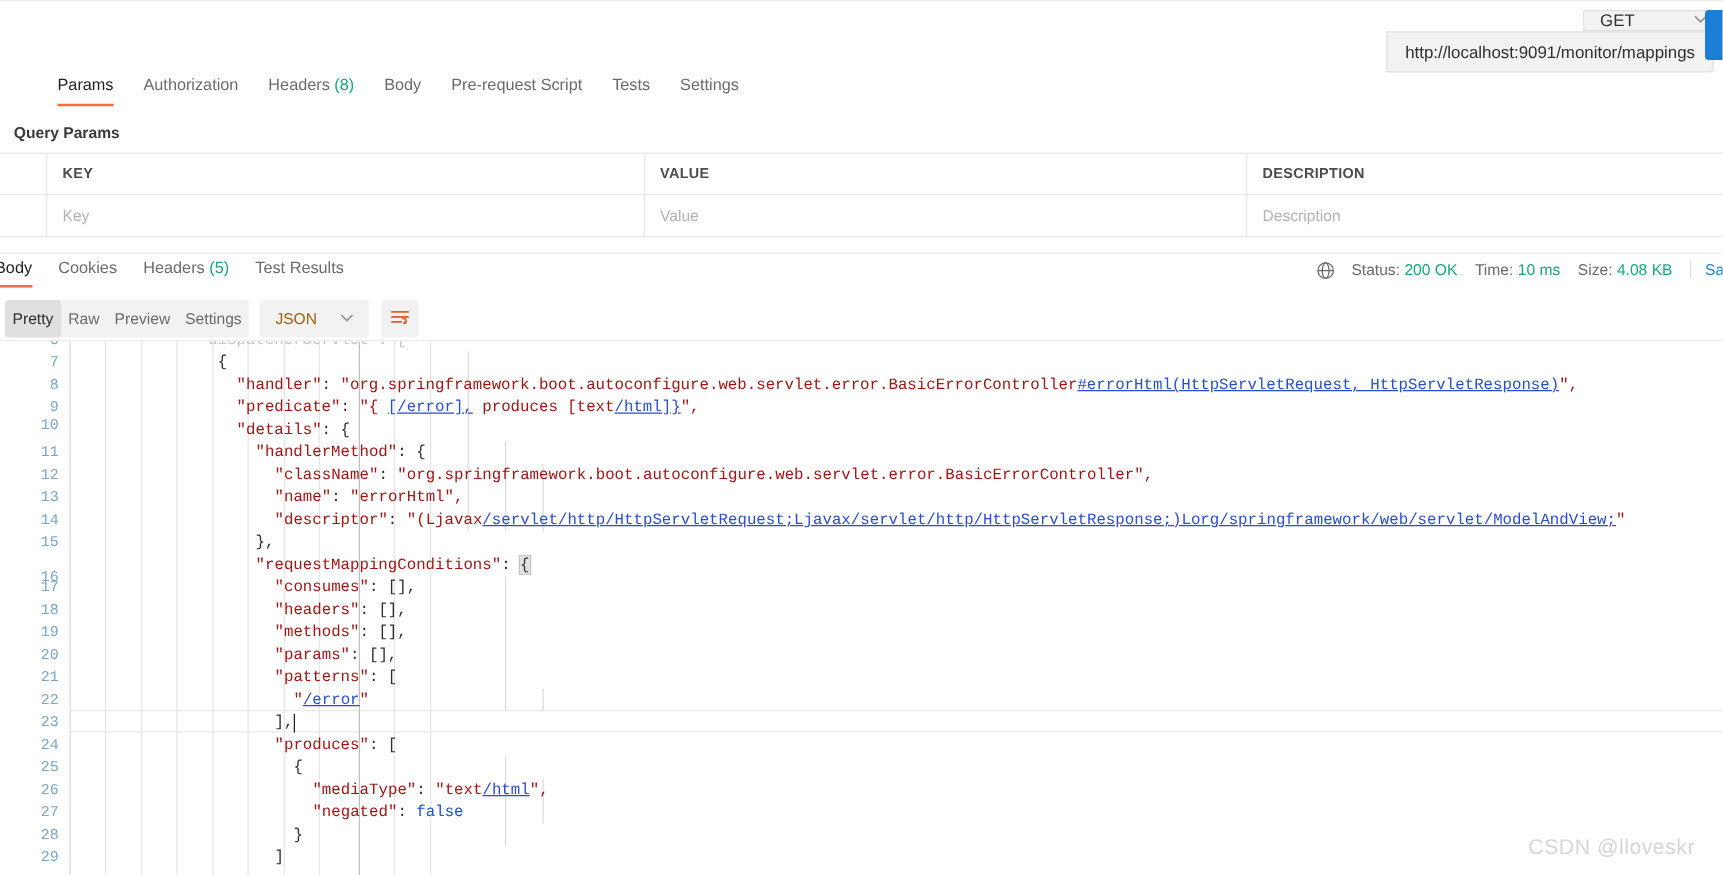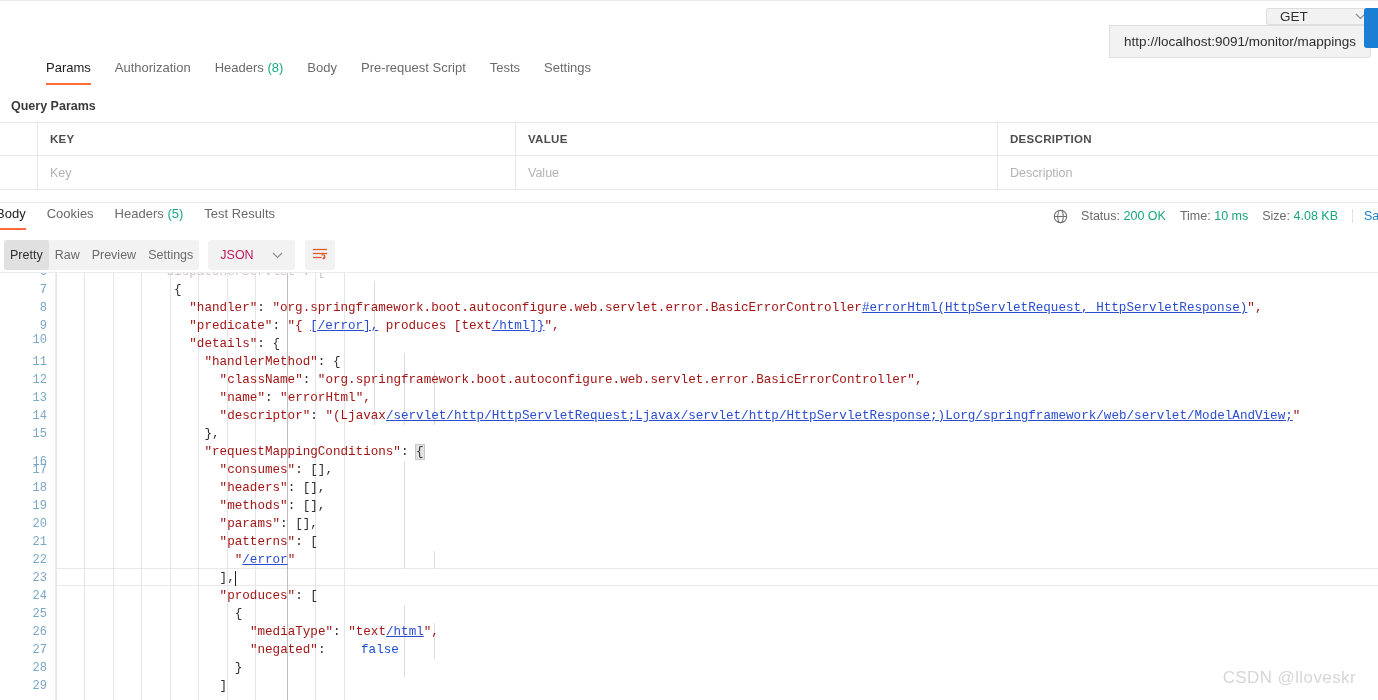--- a/index.html
+++ b/index.html
@@ -152,21 +152,21 @@
   }
   .fmt-btn {
     display: flex; align-items: center; padding: 0 6px;
     color: #6b6b6b; cursor: pointer; border-radius: 3px;
   }
   .fmt-btn.active { background: #e0e0e0; color: #2e2e2e; }
   #json-select {
     display: flex; align-items: center; gap: 18px;
     background: #f2f2f2; border-radius: 3px;
     height: 30px; padding: 0 12px;
-    margin-left: 9px; color: #be185d; cursor: pointer;
+    margin-left: 9px; color: #a16207; cursor: pointer;
   }
   #json-chevron { color: #8d8d8d; font-size: 10px; }
   #wrap-btn {
     display: flex; align-items: center; justify-content: center;
     width: 30px; height: 30px;
     background: #f2f2f2; border-radius: 3px;
     margin-left: 10px; cursor: pointer;
   }
 
   
@@ -210,21 +210,21 @@
     position: absolute; left: 0;
     height: 18px; line-height: 18px;
     font-family: "Liberation Mono", monospace;
     font-size: 12.6px;
     white-space: pre;
     color: #333;
   }
   .k   { color: #a31515; }   
   .s   { color: #a31515; }   
   .lnk { color: #2a4dd0; text-decoration: underline; }
-  .bool{ color: #1a4fd0; margin-left: 28px; }
+  .bool{ color: #1a4fd0; }
   .p   { color: #2e2e2e; }   
   .dim { color: #cfc3c3; }
   .brkhl {
     background: #e2e2e2;
     outline: 1px solid #c6c6c6;
   }
   #caret {
     position: absolute;
     width: 1px; height: 15px;
     background: #222;

